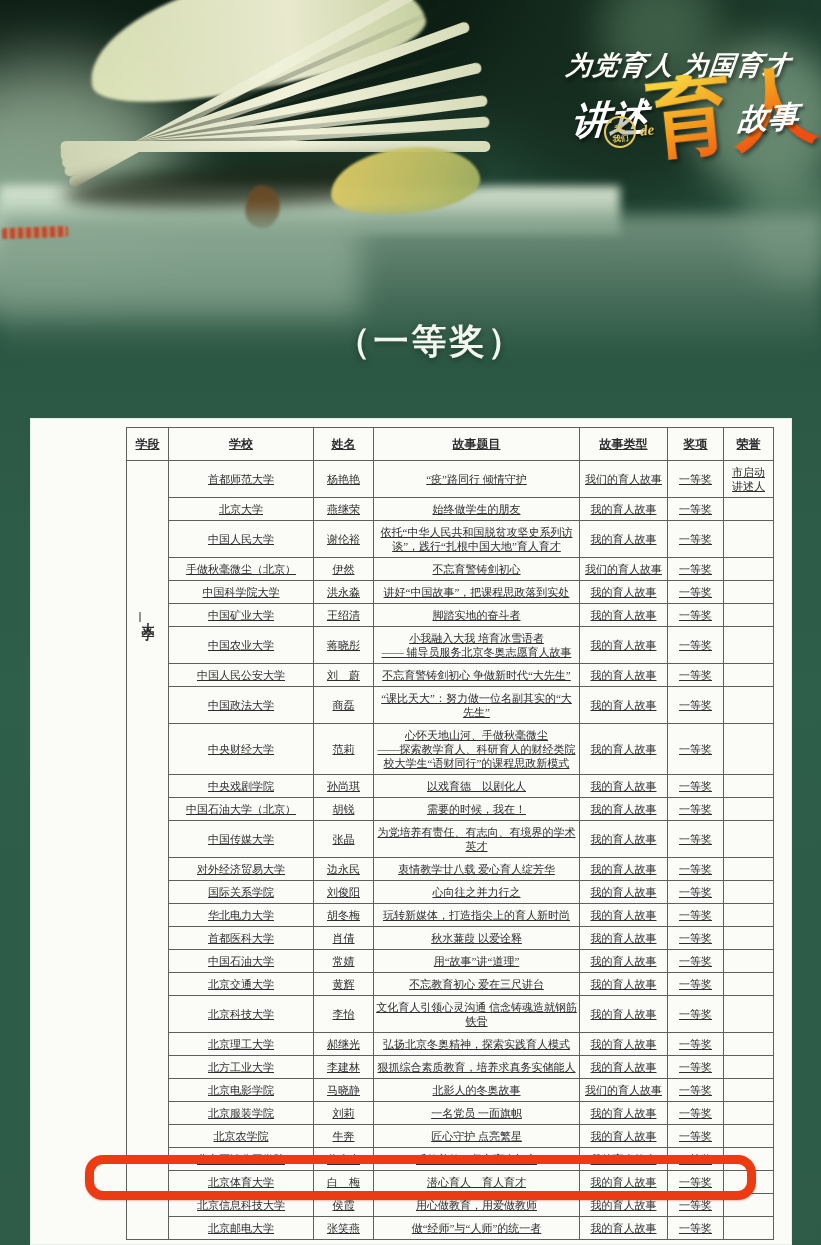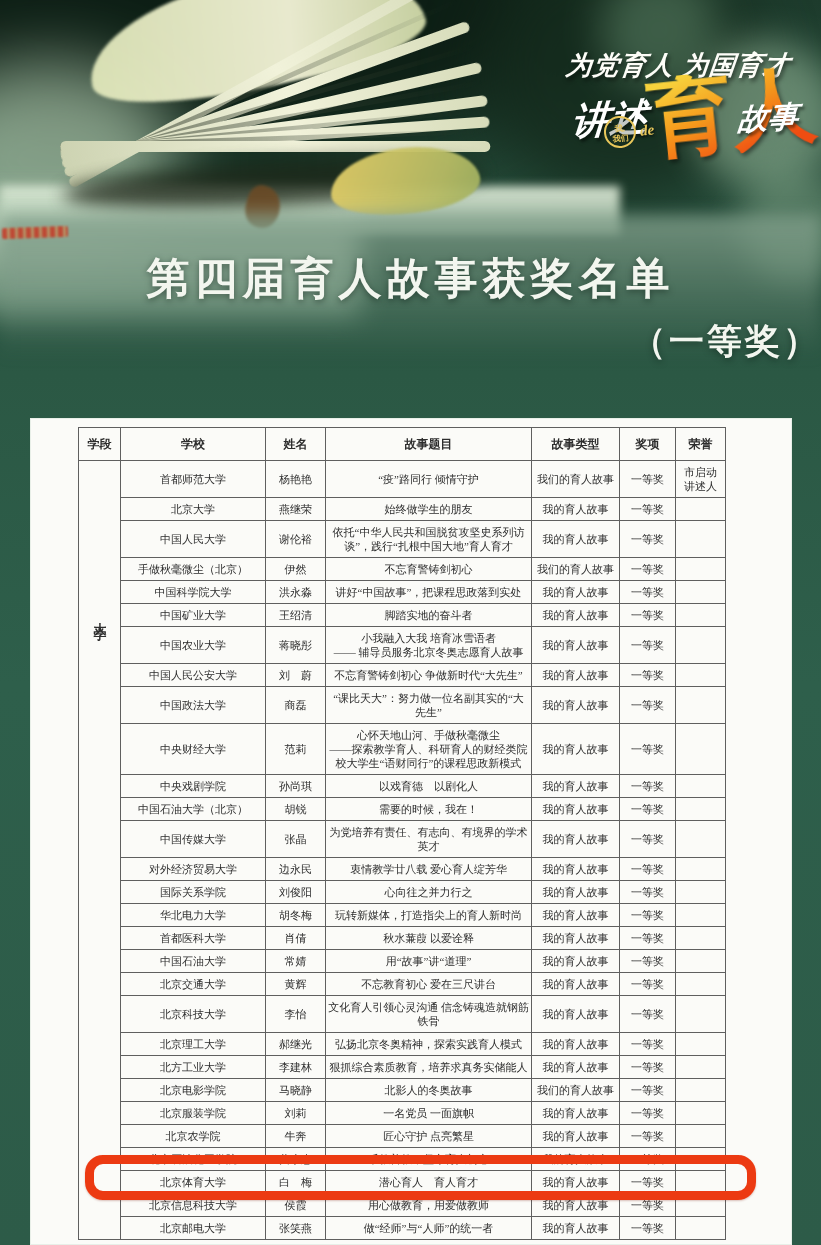--- a/index.html
+++ b/index.html
@@ -60,28 +60,28 @@
     text-shadow:2px 3px 3px rgba(0,0,0,.5); white-space:nowrap;}
   .lg-badge{ position:absolute; left:44px; top:38px; width:32px; height:32px; border-radius:50%;
     border:2px solid #e9c75b; color:#e9c75b; font-size:8px; line-height:1.3; text-align:center;
     padding-top:6px; font-weight:bold; transform:rotate(-6deg); background:rgba(20,40,28,.25);}
   .lg-de{ position:absolute; left:80px; top:44px; font-style:italic; font-weight:bold;
     font-size:15px; color:#e9c75b; text-shadow:1px 2px 2px rgba(0,0,0,.5); transform:rotate(-6deg);}
   
   .main-title{ position:absolute; left:0; top:250px; width:821px; text-align:center;
     font-size:43px; font-weight:bold; color:#f3f6ef; letter-spacing:5px;
     text-shadow:0 2px 6px rgba(10,25,18,.5);}
-  .sub-title{ position:absolute; left:0; top:318px; width:821px; text-align:right;
+  .sub-title{ position:absolute; left:0; top:318px; width:821px; text-align:center;
     font-size:35px; font-weight:bold; color:#f3f6ef; letter-spacing:3px;
     text-shadow:0 2px 6px rgba(10,25,18,.5);padding-left:40px;}
   
   .sheet{ position:absolute; left:30px; top:418px; width:762px; height:827px;
     background:#fbfbf8; box-shadow:inset 0 0 0 1px #e8efe8; }
-  table{ border-collapse:collapse; table-layout:fixed; margin:9px 0 0 48px; width:647px;
-    font-size:11px; color:#2d2d2d; }
+  table{ border-collapse:collapse; table-layout:fixed; margin:9px 0 0 96px; width:647px;
+    font-size:11px; color:#2d2d2d;text-decoration:underline; }
   col.c-stage{width:42px;} col.c-school{width:145px;} col.c-name{width:60px;}
   col.c-title{width:206px;} col.c-type{width:88px;} col.c-award{width:56px;} col.c-honor{width:50px;}
   th,td{ border:1px solid #5f5f5f; text-align:center; vertical-align:middle; padding:4px 2px; line-height:14px;}
   table{ border:1.5px solid #474747; }
   thead th{ font-weight:bold; font-size:12px; padding:9px 2px; }
   .cell-title,.cell-honor{ white-space:pre-line; }
   .stage-cell{ vertical-align:top; }
   .stage-label{ writing-mode:vertical-rl; margin:147px auto 0; font-size:13px; font-weight:bold;
     letter-spacing:5px; }
   
@@ -128,21 +128,20 @@
       <div class="lg-jiangshu">讲述</div>
       <div class="lg-yuren">育人</div>
       <div class="lg-gushi">故事</div>
       <div class="lg-badge">
         <div>我,</div>
         <div>我们</div>
       </div>
       <div class="lg-de">de</div>
     </div>
 
-    <div class="main-title">第四届育人故事获奖名单</div>
     <div class="sub-title">（一等奖）</div>
   </div>
 
   <div class="sheet">
     <table>
       <colgroup>
         <col class="c-stage">
           <col class="c-school">
           <col class="c-name">
           <col class="c-title">

